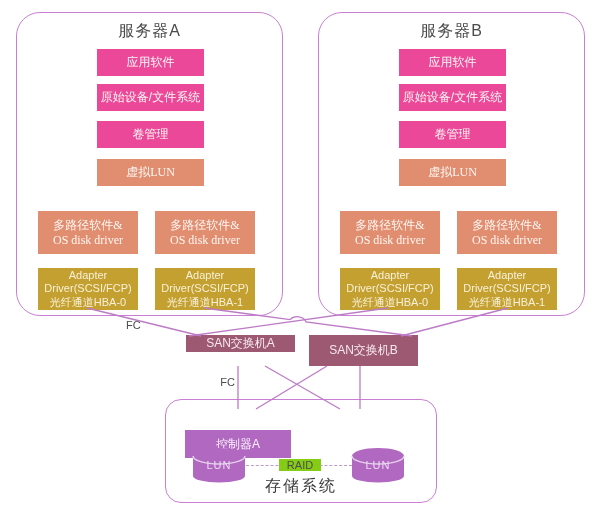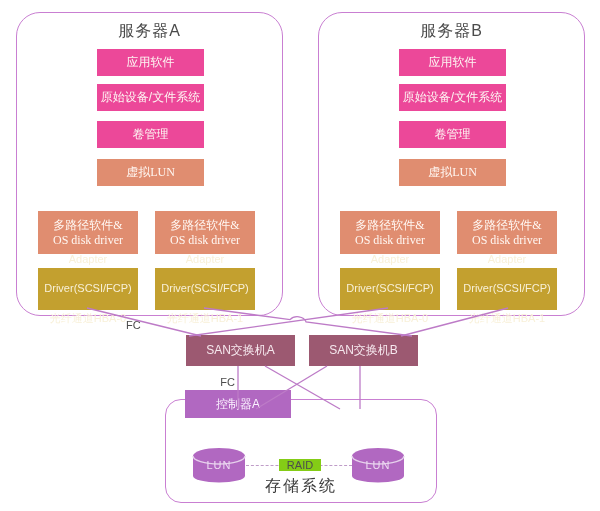--- a/index.html
+++ b/index.html
@@ -15,21 +15,21 @@
   .group-title{
     position:absolute;left:0;width:100%;text-align:center;
     color:#4b4b4b;font-size:16px;letter-spacing:1px;
   }
   .node{
     position:absolute;box-sizing:border-box;color:#fff;text-align:center;
     display:flex;flex-direction:column;justify-content:center;align-items:center;
   }
   .brown{background:#ec4899;color:#fdf7f3;font-size:12px;}
   .salmon{background:#e08d70;color:#fff7f2;font-size:12px;font-family:Liberation Serif, serif;}
-  .gold{background:#c3a02f;color:#f8f0d8;font-size:11px;line-height:13.5px;gap:16px;}
+  .gold{background:#c3a02f;color:#f8f0d8;font-size:11px;line-height:13.5px;}
   .mauve{background:#9c5971;color:#f6e8ee;font-size:12px;}
   .purple{background:#b168c1;color:#fbf2ff;font-size:12px;}
   .mp{line-height:15px;font-size:12px;}
   .small-label{
     position:absolute;color:#4b4b4b;font-size:11px;
   }
   .lun{position:absolute;width:54px;height:38px;}
   .lun svg{position:absolute;left:0;top:0;}
   .lun span{
     position:absolute;left:0;right:0;top:13px;text-align:center;
@@ -125,30 +125,30 @@
     <div class="node gold" style="left:138px;top:255px;width:100px;height:42px;">
       <span>Adapter</span>
       <span>Driver(SCSI/FCP)</span>
       <span>光纤通道HBA-1</span>
     </div>
   </div>
 
   <div class="small-label" style="left:126px;top:319px;">FC</div>
   <div class="small-label" style="left:219px;top:376px;width:16px;text-align:right;">FC</div>
 
-  <div class="node mauve" style="left:186px;top:335px;width:109px;height:31px;">
+  <div class="node mauve" style="left:186px;top:335px;width:109px;height:17px;">
     <span>SAN交换机A</span>
   </div>
   <div class="node mauve" style="left:309px;top:335px;width:109px;height:31px;">
     <span>SAN交换机B</span>
   </div>
 
   <div class="container-box storage-box" style="left:165px;top:399px;width:272px;height:104px;"></div>
 
-  <div class="node purple" style="left:185px;top:390px;width:106px;height:28px;">
+  <div class="node purple" style="left:185px;top:430px;width:106px;height:28px;">
     <span>控制器A</span>
   </div>
 
   <div class="raid-dash"></div>
   <div class="raid-label">RAID</div>
 
   <div class="lun" style="left:192px;top:446px;">
     <svg width="54" height="38" viewBox="0 0 54 38">
       <path d="M1,10 L1,30 A26,6.5 0 0 0 53,30 L53,10 Z" fill="#b168c1"></path>
       <ellipse cx="27" cy="10" rx="26" ry="8" fill="#b168c1"></ellipse>

